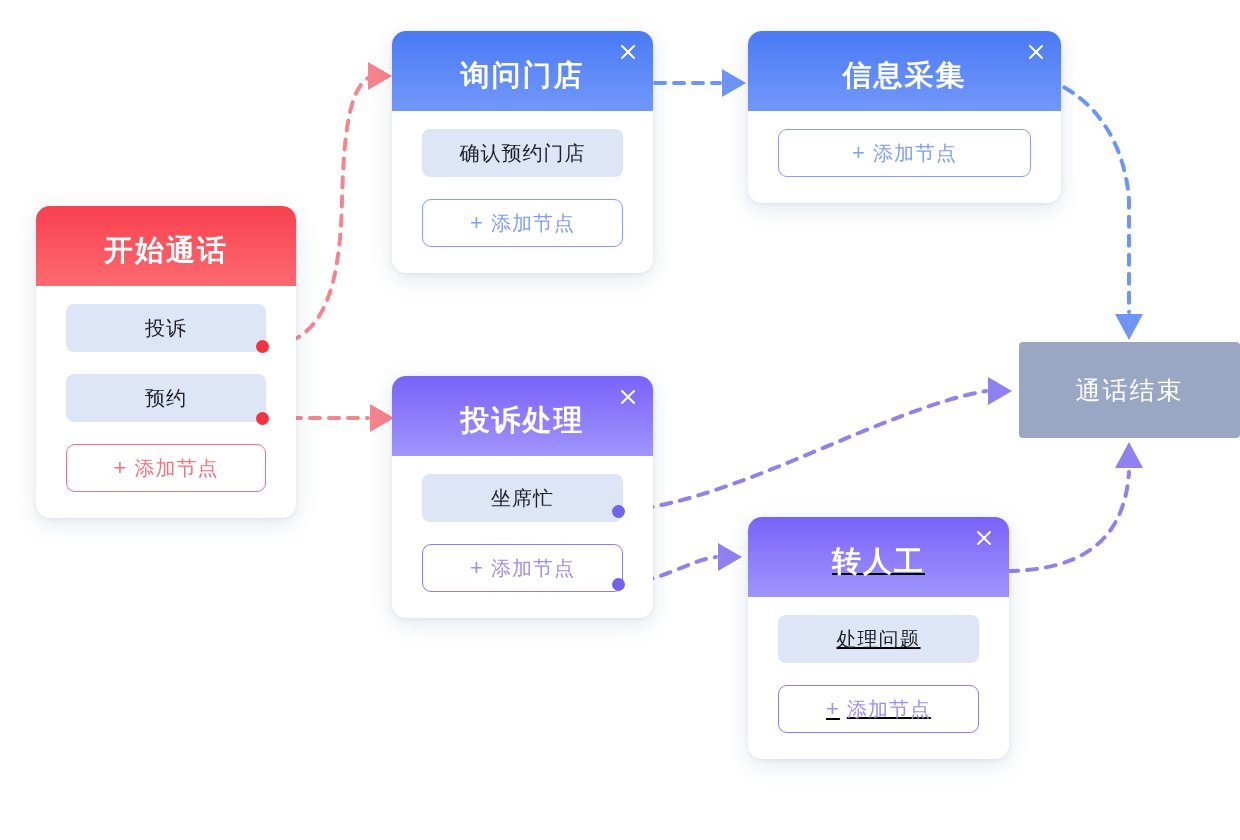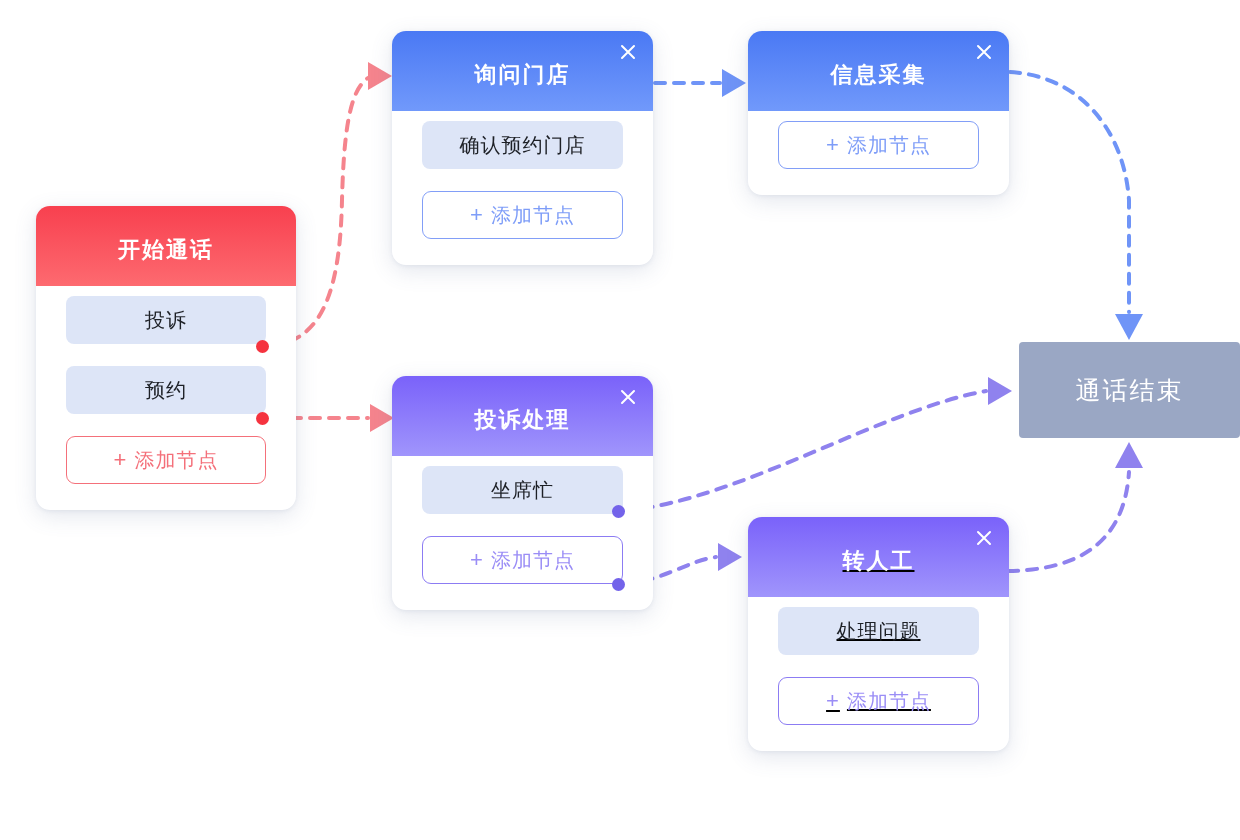--- a/index.html
+++ b/index.html
@@ -39,40 +39,40 @@
   .node-header {
     position: relative;
     height: 80px;
     display: flex;
     align-items: center;
     justify-content: center;
     box-sizing: border-box;
   }
   .node-title {
     color: #ffffff;
-    font-size: 22px;
+    font-size: 29px;
     font-weight: bold;
     letter-spacing: 2px;
     line-height: 1;
     margin-top: 8px;
   }
   .close-icon {
     position: absolute;
     top: 8px;
     right: 12px;
     width: 26px;
     height: 26px;
     display: flex;
     align-items: center;
     justify-content: center;
   }
   .close-icon svg { display: block; }
 
   .node-body {
-    padding: 10px 30px 26px 30px;
+    padding: 18px 30px 26px 30px;
     box-sizing: border-box;
     text-align: right;
   }
   .chip {
     height: 48px;
     border-radius: 8px;
     background: #dde5f7;
     color: #1d2026;
     font-size: 20px;
     display: flex;
@@ -201,21 +201,21 @@
       <div class="chip">
         <span>确认预约门店</span>
       </div>
       <div class="add-btn">
         <span class="plus">+</span>
         <span>添加节点</span>
       </div>
     </div>
   </div>
 
-  <div class="node theme-blue" id="node-collect-info" style="left:748px; top:31px; width:261px;">
+  <div class="node theme-blue" id="node-collect-info" style="left:748px; top:31px; width:313px;">
     <div class="node-header">
       <span class="node-title">信息采集</span>
       <span class="close-icon">
         <svg width="18" height="18" viewBox="0 0 18 18">
           <path d="M3 3 L15 15 M15 3 L3 15" stroke="#ffffff" stroke-width="2" stroke-linecap="round" fill="none"></path>
         </svg>
       </span>
     </div>
     <div class="node-body">
       <div class="add-btn">

